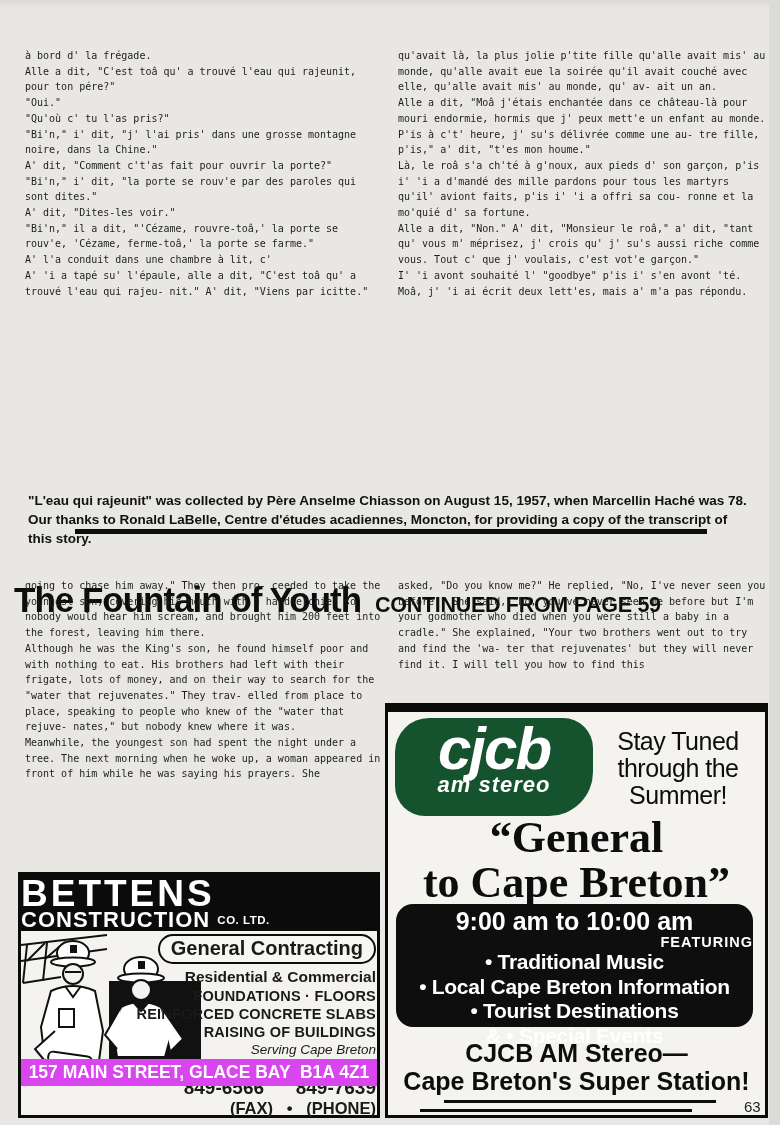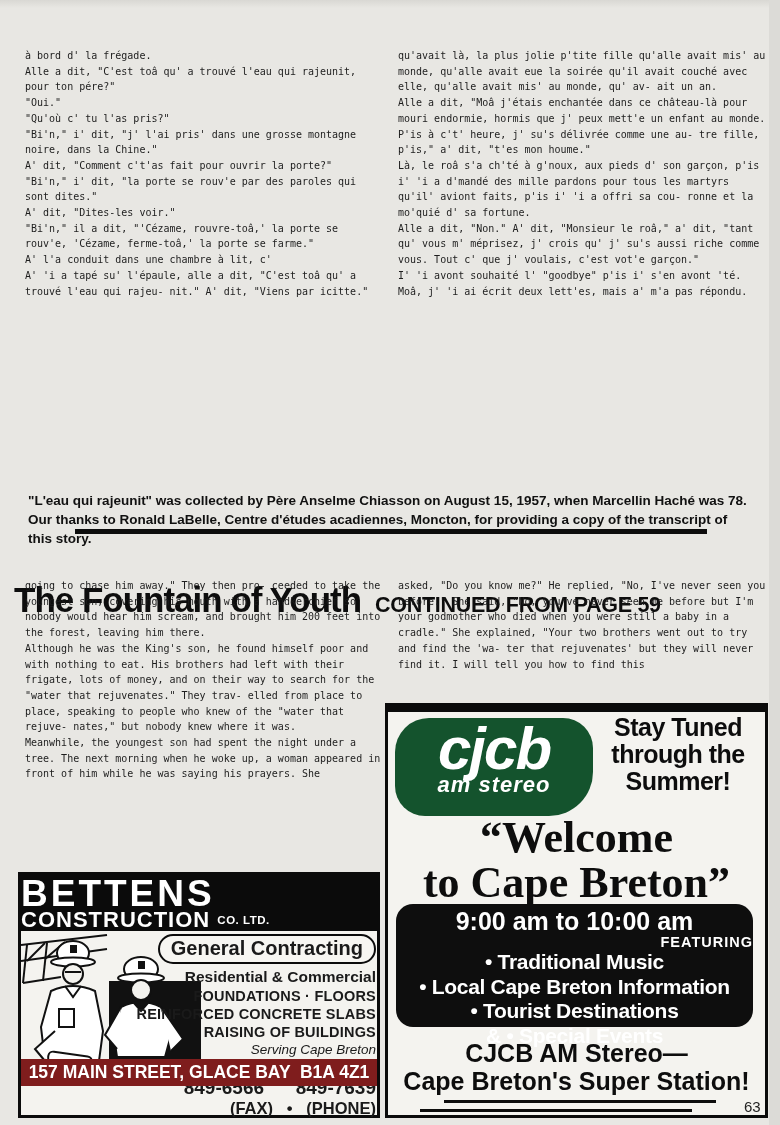--- a/index.html
+++ b/index.html
@@ -31,28 +31,28 @@
   #bettens .head .sub{font-weight:bold;font-size:22px;line-height:20px;letter-spacing:1px;}
   #bettens .head .co{font-weight:bold;font-size:11.5px;letter-spacing:.5px;vertical-align:3px;}
   #bettens .body{position:relative;height:155px;}
   #bettens .info{position:absolute;right:1px;top:3px;width:250px;text-align:right;}
   .pill{display:inline-block;border:2.5px solid #0b0b0b;border-radius:15px;padding:1px 11px 2px;font-weight:bold;font-size:20px;white-space:nowrap;background:#f7f6f2;}
   #bettens .ln1{font-weight:bold;font-size:15.5px;margin-top:4px;}
   #bettens .ln{font-weight:bold;font-size:14.5px;margin-top:2px;letter-spacing:.2px;}
   #bettens .it{font-style:italic;font-size:13.5px;margin-top:2px;}
   #bettens .phones{font-weight:bold;font-size:19px;margin-top:3px;white-space:pre-wrap;}
   #bettens .phlabels{font-weight:bold;font-size:16.5px;white-space:pre-wrap;}
-  #bettens .foot{position:absolute;left:0;bottom:0;width:100%;background:#7f1d1d;color:#fff;text-align:center;font-weight:bold;font-size:17.5px;line-height:27px;height:27px;white-space:pre-wrap;}
+  #bettens .foot{position:absolute;left:0;bottom:0;width:100%;background:#d946ef;color:#fff;text-align:center;font-weight:bold;font-size:17.5px;line-height:27px;height:27px;white-space:pre-wrap;}
   #bettens svg{position:absolute;left:0;top:0;}
   
   #cjcb{position:absolute;left:385px;top:703px;width:383px;height:415px;background:#f4f3ef;border:3px solid #0b0b0b;border-top-width:9px;box-sizing:border-box;}
   #cjcb .logo{position:absolute;left:7px;top:6px;width:198px;height:98px;background:#14532d;border-radius:34px 30px 44px 30px;color:#fff;text-align:center;}
   #cjcb .logo .big{font-weight:bold;font-style:italic;font-size:60px;line-height:62px;letter-spacing:-2px;}
   #cjcb .logo .small{font-weight:bold;font-style:italic;font-size:22px;line-height:22px;margin-top:-6px;letter-spacing:1px;}
-  #cjcb .tagline{position:absolute;left:206px;top:2px;width:168px;text-align:center;font-weight:bold;font-size:25px;line-height:27px;letter-spacing:-.5px;color:#0d0d0d;}
+  #cjcb .tagline{position:absolute;left:206px;top:16px;width:168px;text-align:center;font-weight:normal;font-size:25px;line-height:27px;letter-spacing:-.5px;color:#0d0d0d;}
   #cjcb .quote{position:absolute;left:0;top:103px;width:100%;text-align:center;font-family:"Liberation Serif",serif;font-weight:bold;font-size:44px;line-height:45px;color:#0d0d0d;}
   #cjcb .blackbox{position:absolute;left:8px;top:192px;width:357px;height:123px;background:#0e0e0e;border-radius:17px;color:#fff;text-align:center;box-sizing:border-box;padding-top:4px;}
   #cjcb .blackbox .sched{font-weight:bold;font-size:25px;line-height:27px;}
   #cjcb .blackbox .feat{font-weight:bold;font-size:14.5px;line-height:15px;letter-spacing:1px;text-align:right;}
   #cjcb .blackbox .bullets div{font-weight:bold;font-size:21px;line-height:24.5px;letter-spacing:-.3px;}
   #cjcb .footer{position:absolute;left:0;top:327px;width:100%;text-align:center;font-weight:bold;font-size:25px;line-height:28px;color:#0d0d0d;}
   #cjcb .rule1{position:absolute;left:56px;top:388px;width:272px;height:3px;background:#0d0d0d;}
   #cjcb .rule2{position:absolute;left:32px;top:397px;width:272px;height:3px;background:#0d0d0d;}
   
   #page-number{position:absolute;left:744px;top:1098px;font-size:15px;color:#222;}
@@ -221,21 +221,21 @@
   <div class="logo">
     <div class="big">cjcb</div>
     <div class="small">am stereo</div>
   </div>
   <div class="tagline">
       <div>Stay Tuned</div>
       <div>through the</div>
       <div>Summer!</div>
     </div>
   <div class="quote">
-    <div>“Welcome</div>
+    <div>“General</div>
     <div>to Cape Breton”</div>
   </div>
   <div class="blackbox">
     <div class="sched">9:00 am to 10:00 am</div>
     <div class="feat">FEATURING</div>
     <div class="bullets">
         <div>• Traditional Music</div>
         <div>• Local Cape Breton Information</div>
         <div>• Tourist Destinations</div>
         <div>&amp; • Special Events</div>

